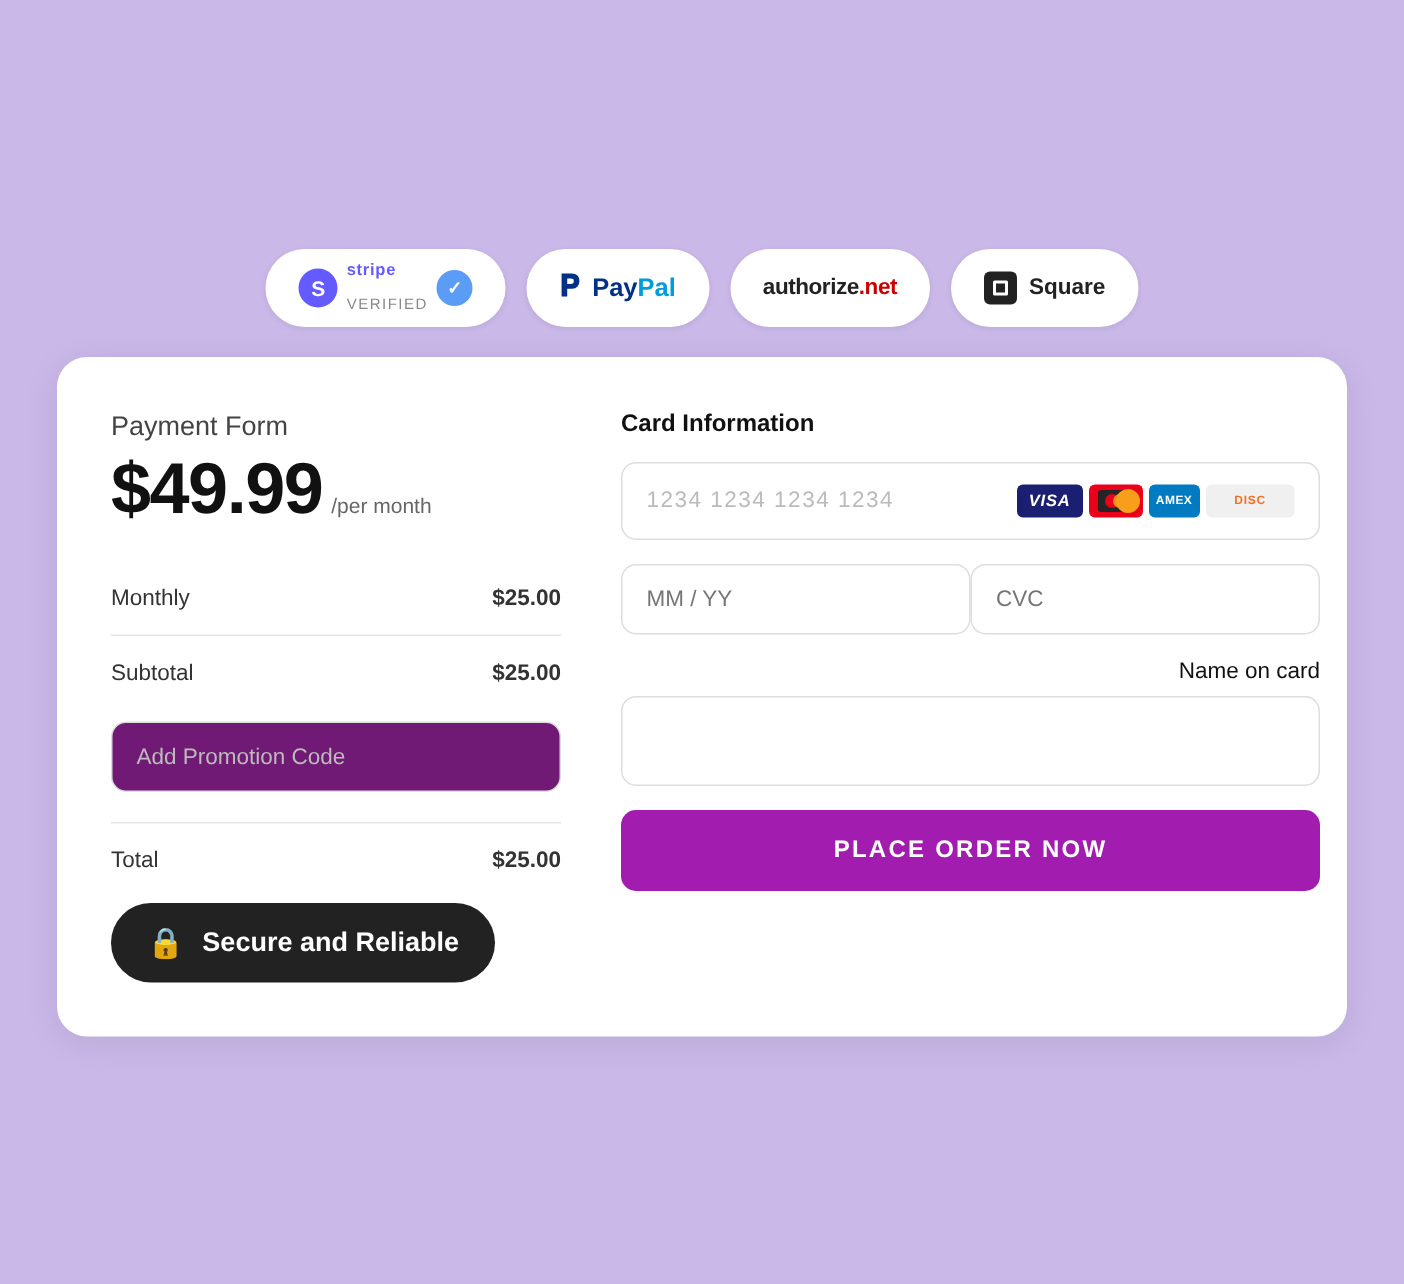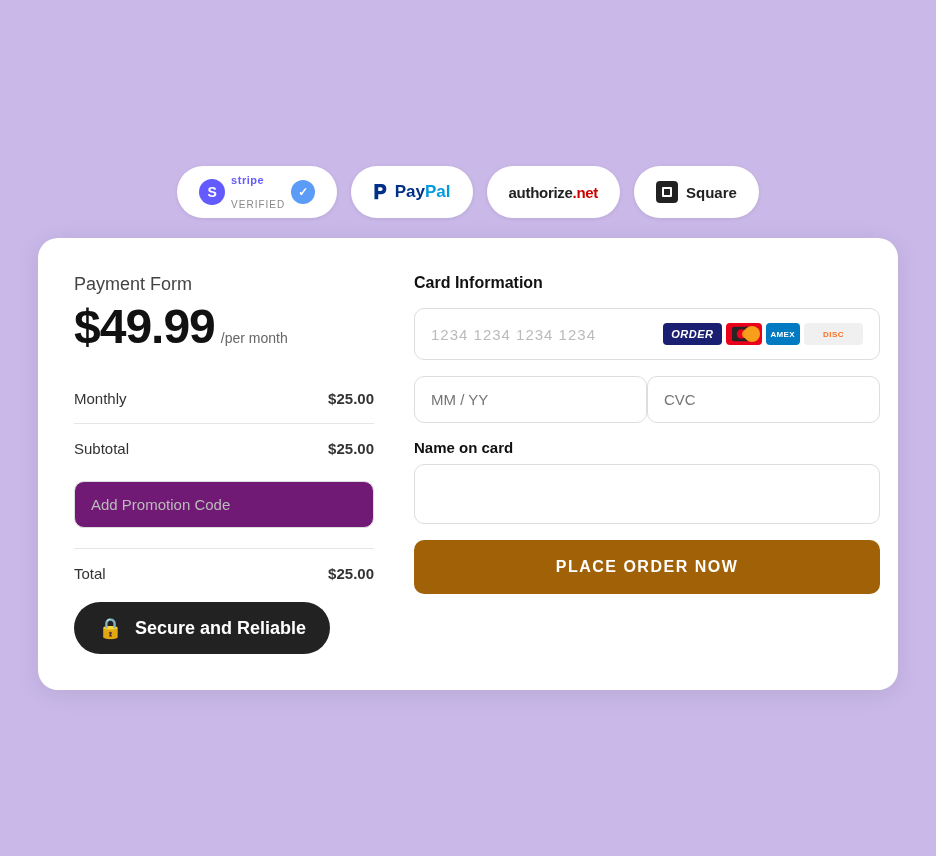--- a/index.html
+++ b/index.html
@@ -365,33 +365,34 @@
       border: 1.5px solid #ddd;
       border-radius: 10px;
       padding: 14px 16px;
       font-size: 15px;
       color: #bbb;
     }
 
     .name-label {
       font-size: 15px;
       color: #111;
-      font-weight: 700;
+      font-weight: 400;
+      text-align: right;
     }
 
     .name-field {
       border: 1.5px solid #ddd;
       border-radius: 10px;
       padding: 16px;
       height: 60px;
       width: 100%;
     }
 
     .place-order-btn {
-      background: #a16207;
+      background: #a21caf;
       color: white;
       border: none;
       border-radius: 10px;
       padding: 18px;
       font-size: 16px;
       font-weight: 800;
       letter-spacing: 1.5px;
       cursor: pointer;
       width: 100%;
       text-transform: uppercase;
@@ -476,21 +477,21 @@
 
     </div>
 
     <div class="right-section">
 
       <div class="card-info-label">Card Information</div>
 
       <div class="card-number-field">
         <span class="card-number-placeholder">1234 1234 1234 1234</span>
         <div class="card-icons">
-          <span class="card-chip visa-chip">ORDER</span>
+          <span class="card-chip visa-chip">VISA</span>
           <div class="card-chip mastercard-chip" style="position:relative;overflow:visible;">
             <svg width="36" height="22" viewBox="0 0 36 22">
               <rect width="36" height="22" rx="3" fill="#252525"></rect>
               <circle cx="14" cy="11" r="7" fill="#eb001b"></circle>
               <circle cx="22" cy="11" r="7" fill="#f79e1b" opacity="0.9"></circle>
             </svg>
           </div>
           <span class="card-chip amex-chip">AMEX</span>
           <span class="card-chip discover-chip">DISC</span>
         </div>

